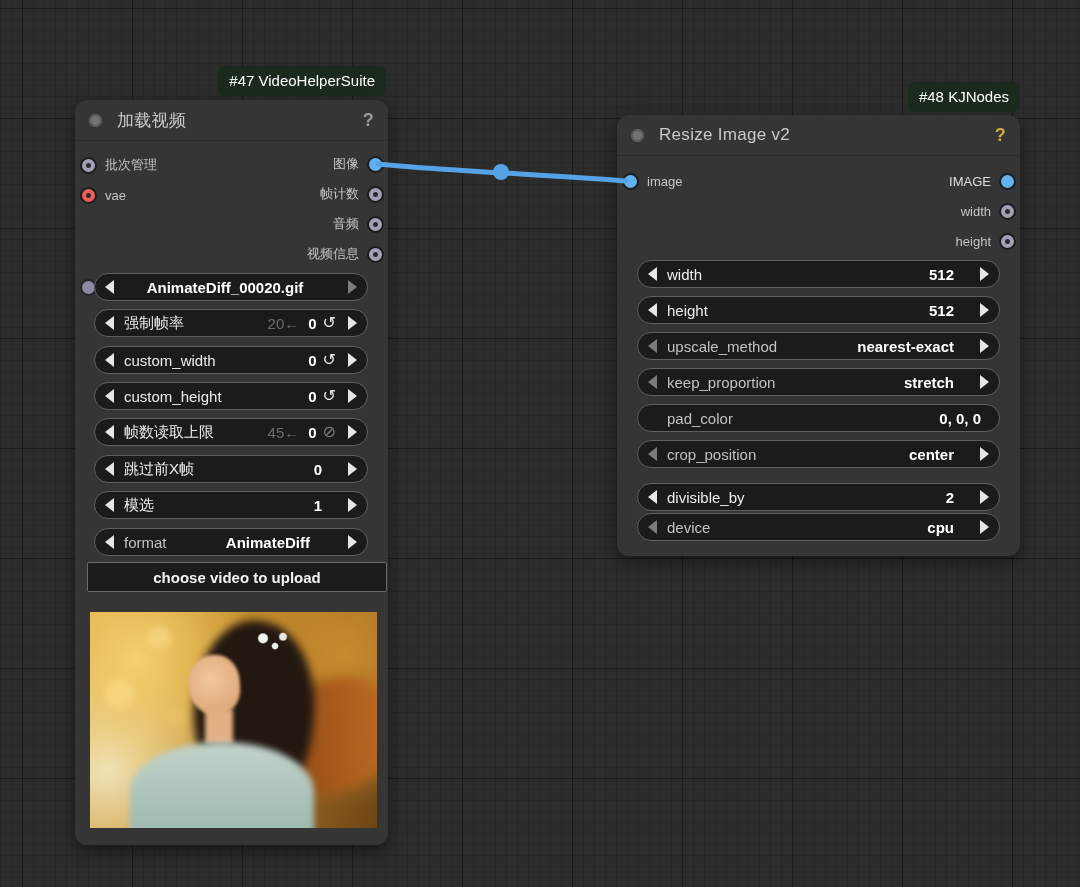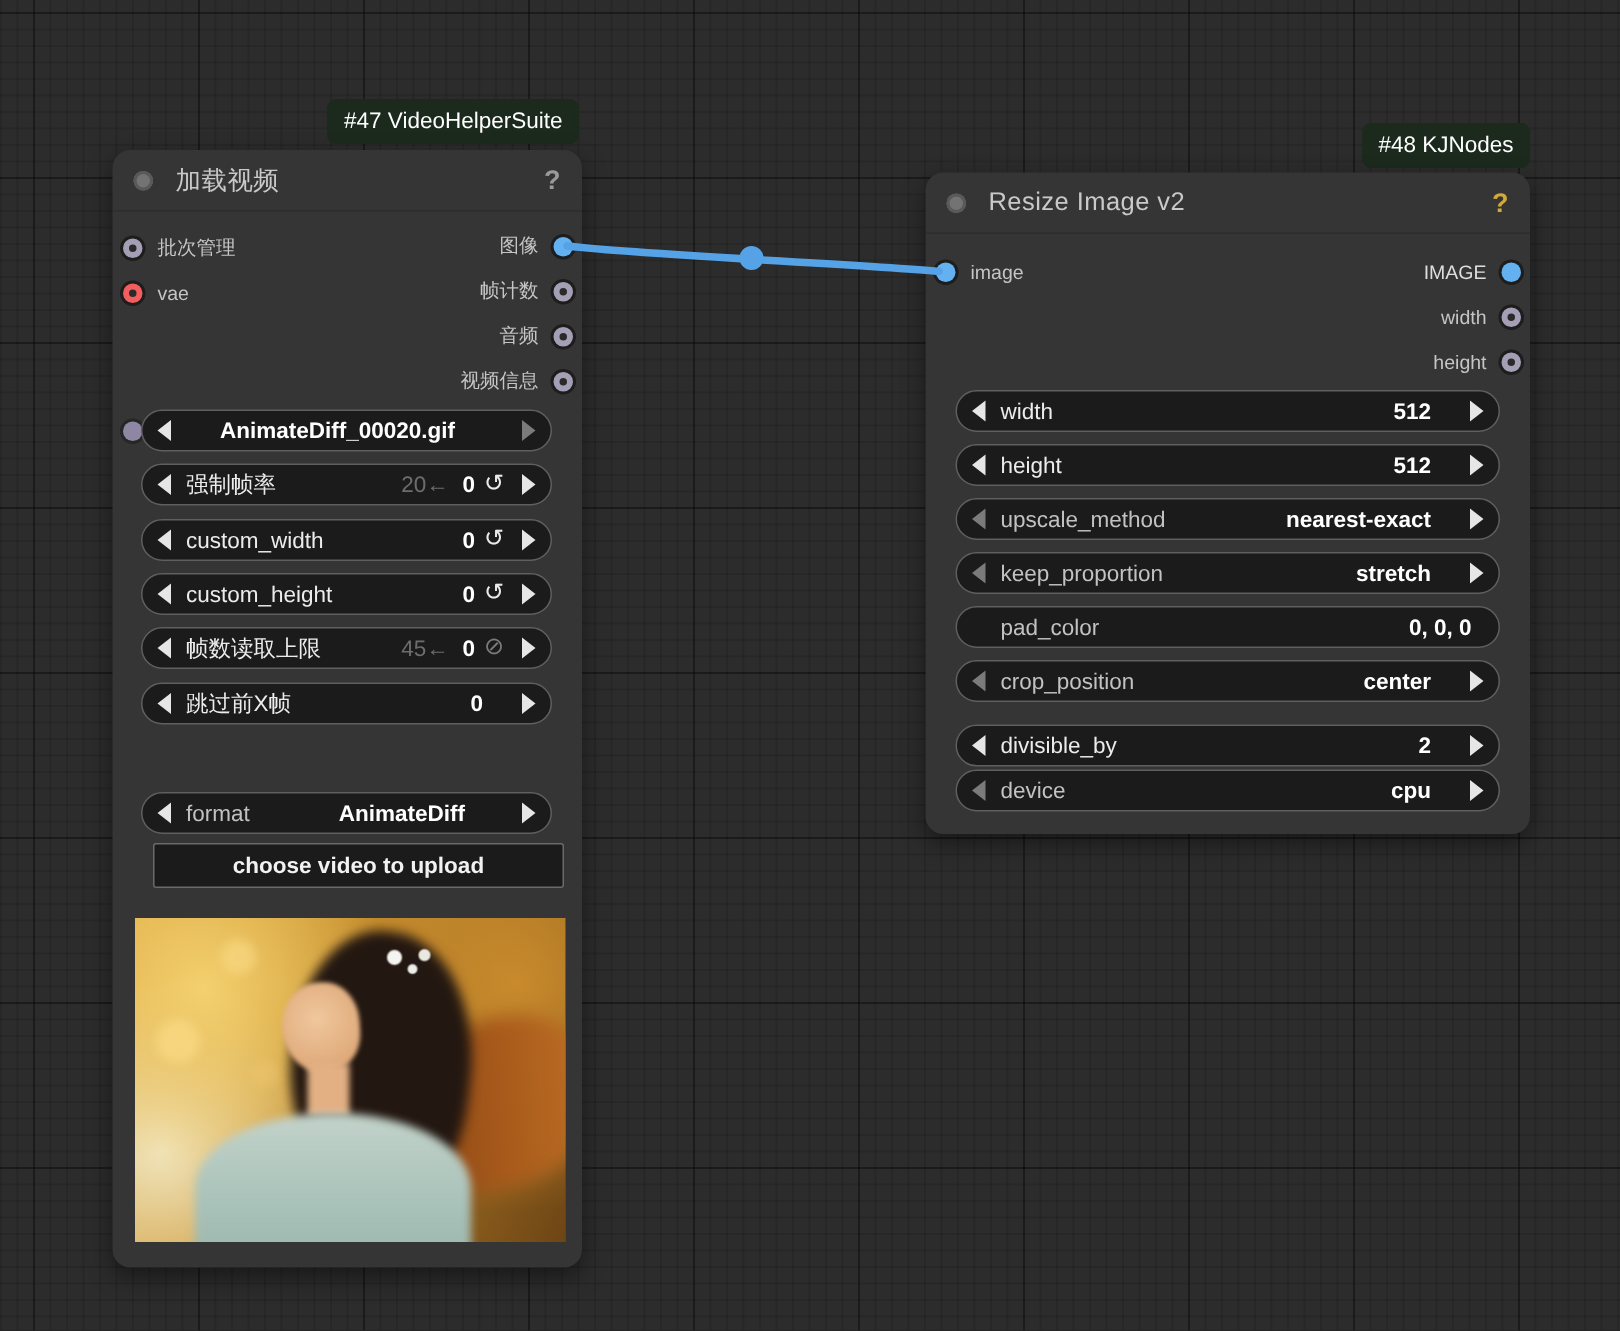--- a/index.html
+++ b/index.html
@@ -186,29 +186,35 @@
       <span class="arrow r"></span>
     </div>
 
     <div class="widget" style="left:19px;top:355px;width:274px;">
       <span class="arrow l"></span>
       <span class="wlabel bright">跳过前X帧</span>
       <span class="wvalue" style="margin-left:auto;margin-right:14px;">0</span>
       <span class="arrow r"></span>
     </div>
 
+    <div class="widget" style="left:19px;top:391px;width:274px;">
+      <span class="arrow l"></span>
+      <span class="wlabel bright">模选</span>
+      <span class="wvalue" style="margin-left:auto;margin-right:14px;">1</span>
+      <span class="arrow r"></span>
+    </div>
 
     <div class="widget" style="left:19px;top:428px;width:274px;">
       <span class="arrow l"></span>
       <span class="wlabel">format</span>
       <span class="wvalue" style="margin-left:auto;margin-right:26px;">AnimateDiff</span>
       <span class="arrow r"></span>
     </div>
 
-    <div class="upload-btn" style="left:27px;top:462px;width:274px;">choose video to upload</div>
+    <div class="upload-btn" style="left:12px;top:462px;width:300px;">choose video to upload</div>
 
     <div class="preview" style="left:15px;top:512px;width:287px;height:216px;">
       <div class="p-bg"></div>
       <div class="p-bokeh"></div>
       <div class="p-strands"></div>
       <div class="p-hair"></div>
       <div class="p-face"></div>
       <div class="p-neck"></div>
       <div class="p-dress"></div>
       <div class="p-ornament"></div>

